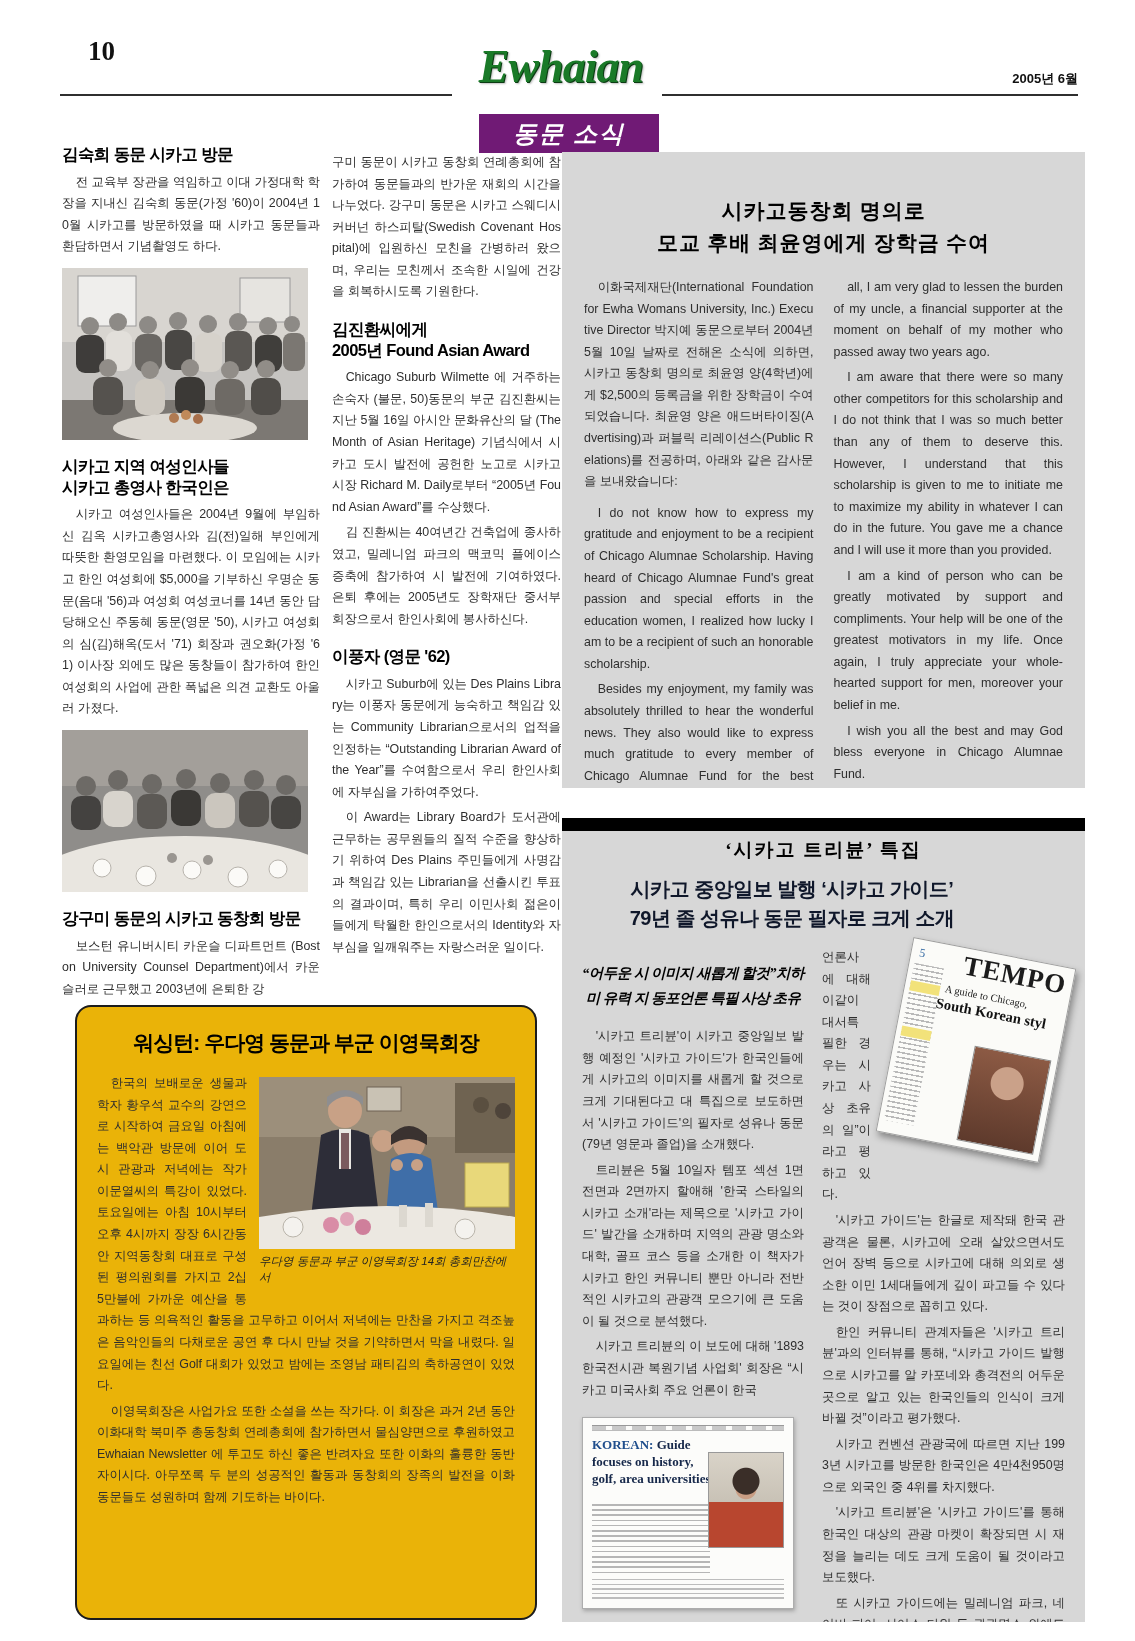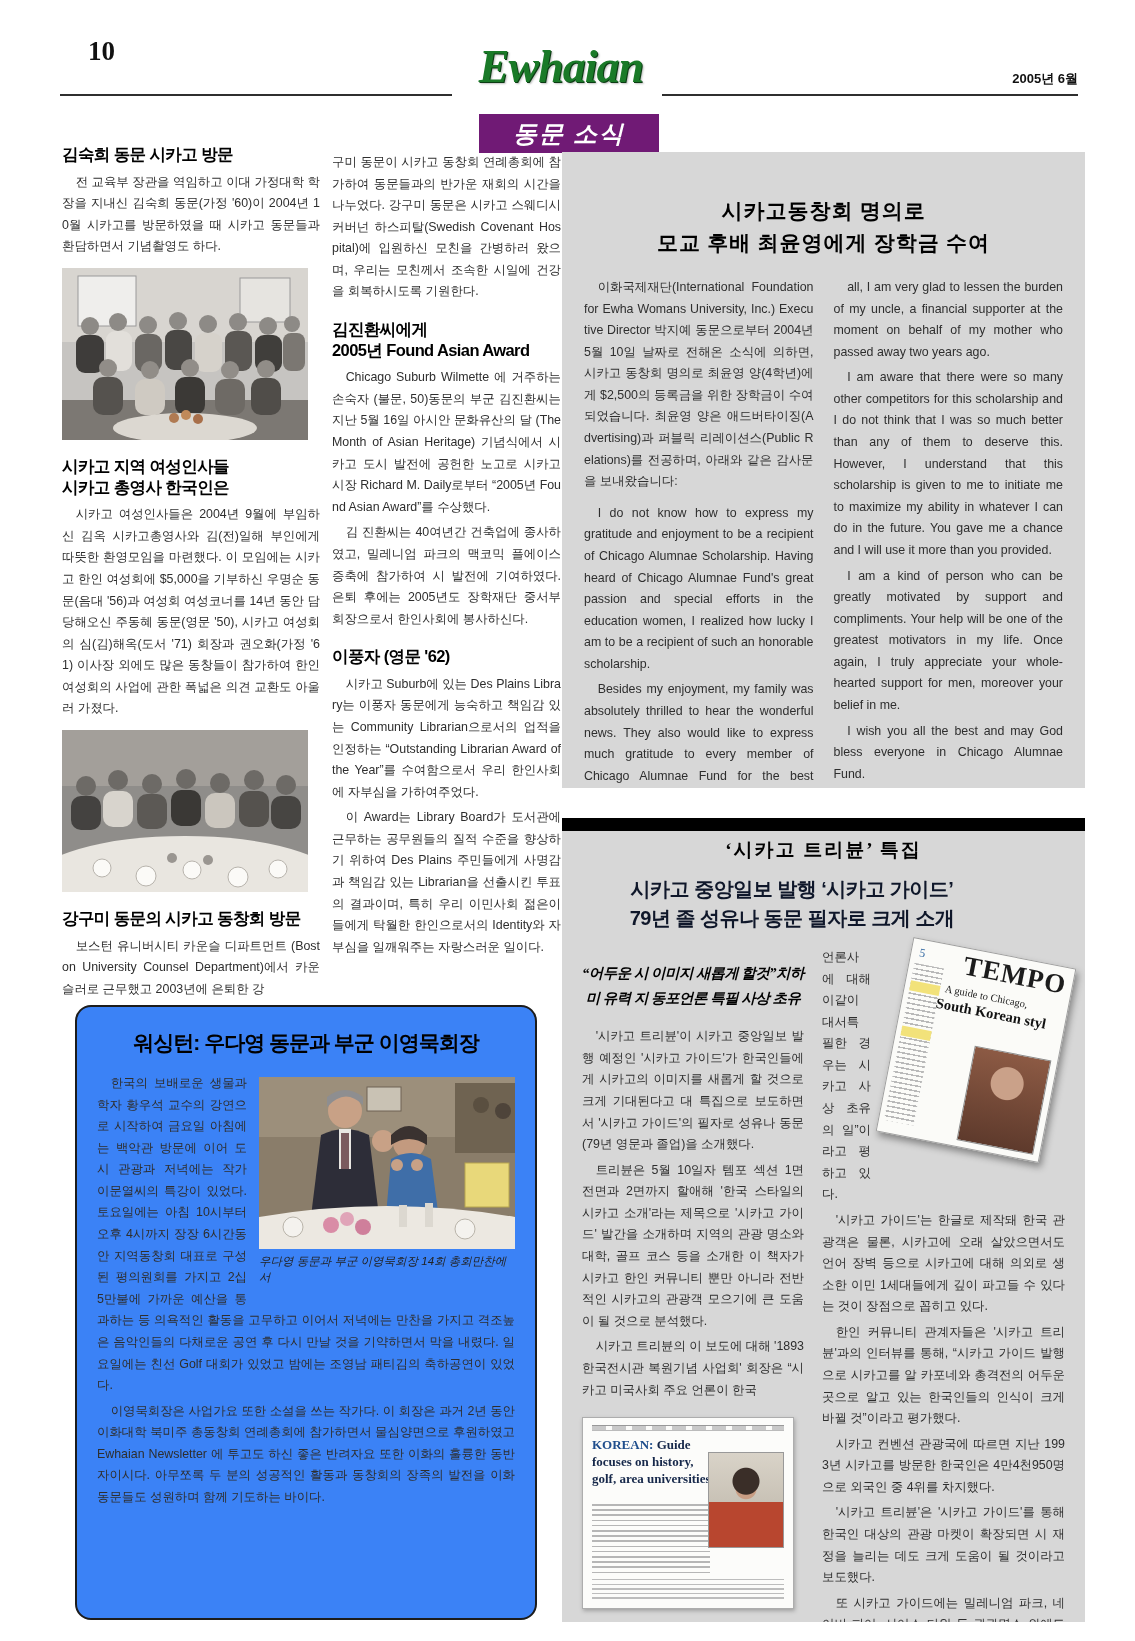--- a/index.html
+++ b/index.html
@@ -97,21 +97,21 @@
   .clip-photo { position:absolute; right:9px; top:34px; width:76px; height:96px; border:1px solid #999;
       background: radial-gradient(circle at 50% 30%, #3a2e28 0 13px, transparent 14px),
                   radial-gradient(circle at 50% 38%, #c99d83 0 10px, transparent 11px),
                   linear-gradient(#b8462f 0 0) 50% 100% / 100% 48% no-repeat,
                   linear-gradient(#d9d3c8,#b9b2a5); }
   .clip-bottom { position:absolute; left:9px; right:9px; bottom:7px; height:22px;
       background:repeating-linear-gradient(#bdbdbd 0 1.4px, transparent 1.4px 4.6px); }
   
   #washington-box {
     position:absolute; left:75px; top:1005px; width:462px; height:615px;
-    background:#3b82f6; border:2px solid #1c1c1c; border-radius:16px; padding:16px 20px; overflow:hidden;
+    background:#eab308; border:2px solid #1c1c1c; border-radius:16px; padding:16px 20px; overflow:hidden;
   }
   .wash-title { text-align:center; font-size:21px; font-weight:bold; color:#000; letter-spacing:-1px; margin:6px 0 16px; }
   .wash-photo-wrap { float:right; width:256px; margin:4px 0 4px 12px; }
   .wash-caption { font-style:italic; font-size:11.5px; color:#222; margin-top:4px; line-height:1.4; }
 </style>
 </head>
 <body>
 
 <div id="page">
 

